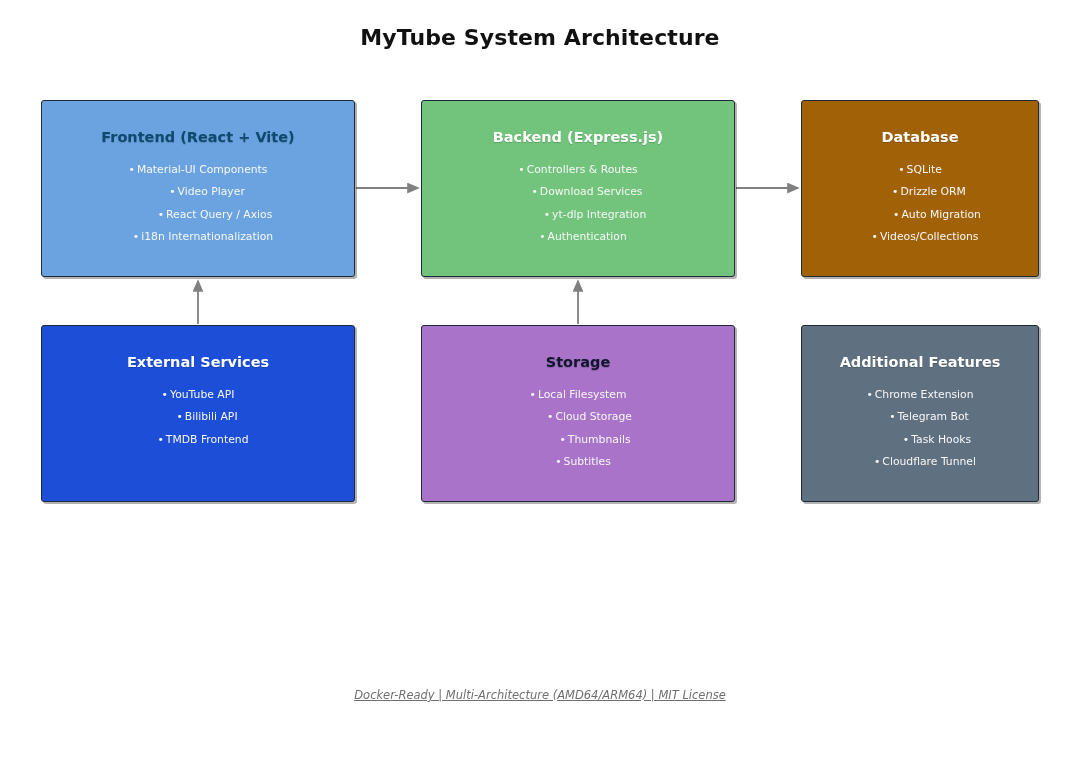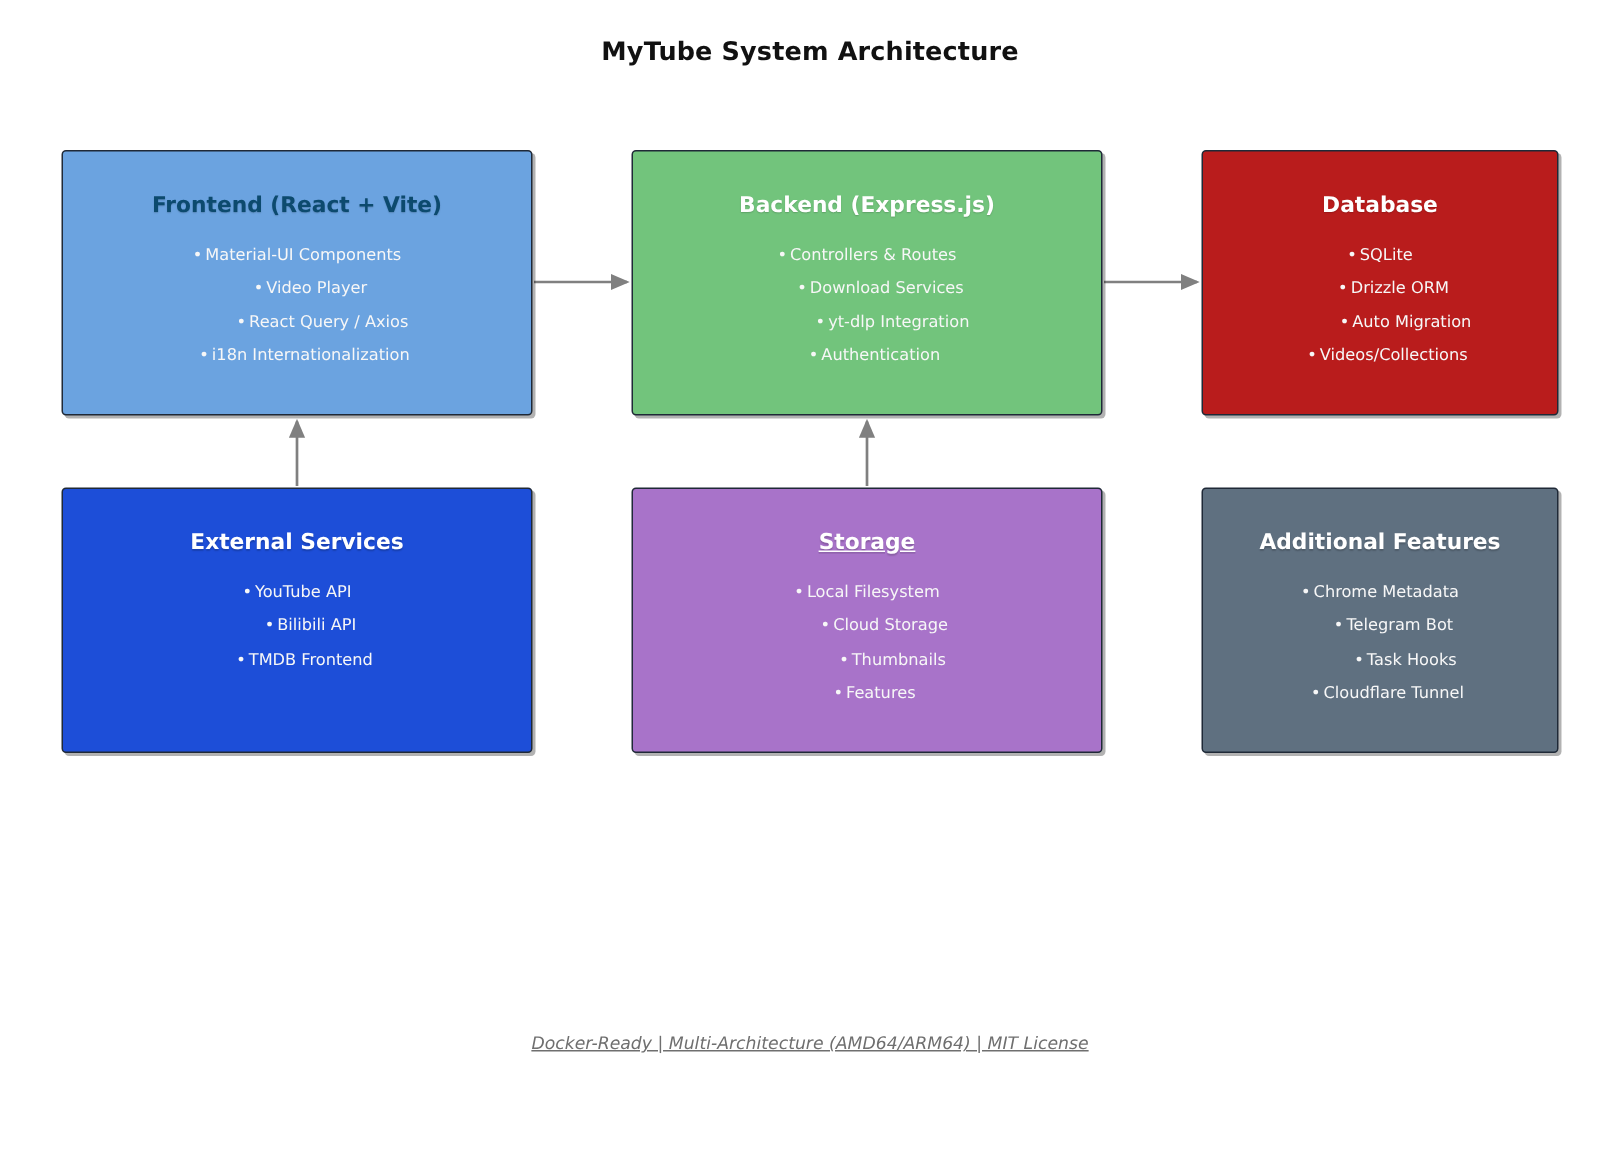--- a/index.html
+++ b/index.html
@@ -24,21 +24,21 @@
     height: 769px;
   }
 
   
   .diagram-title {
     position: absolute;
     left: 0;
     top: 25px;
     width: 1080px;
     text-align: center;
-    font-size: 17px;
+    font-size: 22px;
     font-weight: bold;
     color: #111111;
     letter-spacing: 0.1px;
   }
 
   
   .diagram-footer {
     position: absolute;
     left: 0;
     top: 688px;
@@ -149,53 +149,53 @@
   <div class="node-box col-mid row-top" id="node-backend" style="background: rgb(114, 196, 124); border-color: rgb(31, 41, 55);">
     <div class="node-title" style="color: rgb(255, 255, 255);">Backend (Express.js)</div>
     <ul class="node-items">
       <li class="node-item ind-0" style="color: rgb(247, 247, 247);"><span class="bullet">•</span><span>Controllers &amp; Routes</span></li>
       <li class="node-item ind-1" style="color: rgb(247, 247, 247);"><span class="bullet">•</span><span>Download Services</span></li>
       <li class="node-item ind-2" style="color: rgb(247, 247, 247);"><span class="bullet">•</span><span>yt-dlp Integration</span></li>
       <li class="node-item ind-3" style="color: rgb(247, 247, 247);"><span class="bullet">•</span><span>Authentication</span></li>
     </ul>
   </div>
 
-  <div class="node-box col-right row-top" id="node-database" style="background: #b91c1c; border-color: rgb(31, 41, 55);">
+  <div class="node-box col-right row-top" id="node-database" style="background: #a16207; border-color: rgb(31, 41, 55);">
     <div class="node-title" style="color: rgb(255, 255, 255);">Database</div>
     <ul class="node-items">
       <li class="node-item ind-0" style="color: rgb(247, 247, 247);"><span class="bullet">•</span><span>SQLite</span></li>
       <li class="node-item ind-1" style="color: rgb(247, 247, 247);"><span class="bullet">•</span><span>Drizzle ORM</span></li>
       <li class="node-item ind-2" style="color: rgb(247, 247, 247);"><span class="bullet">•</span><span>Auto Migration</span></li>
       <li class="node-item ind-3" style="color: rgb(247, 247, 247);"><span class="bullet">•</span><span>Videos/Collections</span></li>
     </ul>
   </div>
 
   <div class="node-box col-left row-bottom" id="node-external" style="background: #1d4ed8; border-color: rgb(31, 41, 55);">
     <div class="node-title" style="color: rgb(255, 255, 255);">External Services</div>
     <ul class="node-items">
       <li class="node-item ind-0" style="color: rgb(247, 247, 247);"><span class="bullet">•</span><span>YouTube API</span></li>
       <li class="node-item ind-1" style="color: rgb(247, 247, 247);"><span class="bullet">•</span><span>Bilibili API</span></li>
       <li class="node-item ind-3" style="color: rgb(247, 247, 247);"><span class="bullet">•</span><span>TMDB Frontend</span></li>
     </ul>
   </div>
 
   <div class="node-box col-mid row-bottom" id="node-storage" style="background: rgb(168, 115, 201); border-color: rgb(31, 41, 55);">
-    <div class="node-title" style="color: #ffffff; text-decoration: underline;">Storage</div>
+    <div class="node-title" style="color: #0f172a;">Storage</div>
     <ul class="node-items">
       <li class="node-item ind-0" style="color: rgb(247, 247, 247);"><span class="bullet">•</span><span>Local Filesystem</span></li>
       <li class="node-item ind-1" style="color: rgb(247, 247, 247); padding-left: 23px;"><span class="bullet">•</span><span>Cloud Storage</span></li>
       <li class="node-item ind-2" style="color: rgb(247, 247, 247);"><span class="bullet">•</span><span>Thumbnails</span></li>
-      <li class="node-item ind-3" style="color: rgb(247, 247, 247);"><span class="bullet">•</span><span>Features</span></li>
+      <li class="node-item ind-3" style="color: rgb(247, 247, 247);"><span class="bullet">•</span><span>Subtitles</span></li>
     </ul>
   </div>
 
   <div class="node-box col-right row-bottom" id="node-features" style="background: rgb(95, 112, 128); border-color: rgb(31, 41, 55);">
     <div class="node-title" style="color: rgb(255, 255, 255);">Additional Features</div>
     <ul class="node-items">
-      <li class="node-item ind-0" style="color: rgb(247, 247, 247);"><span class="bullet">•</span><span>Chrome Metadata</span></li>
+      <li class="node-item ind-0" style="color: rgb(247, 247, 247);"><span class="bullet">•</span><span>Chrome Extension</span></li>
       <li class="node-item ind-1" style="color: rgb(247, 247, 247);"><span class="bullet">•</span><span>Telegram Bot</span></li>
       <li class="node-item ind-2" style="color: rgb(247, 247, 247);"><span class="bullet">•</span><span>Task Hooks</span></li>
       <li class="node-item ind-3" style="color: rgb(247, 247, 247);"><span class="bullet">•</span><span>Cloudflare Tunnel</span></li>
     </ul>
   </div>
 
   <div class="diagram-footer" style="color: rgb(111, 111, 111); text-decoration: underline;">Docker-Ready | Multi-Architecture (AMD64/ARM64) | MIT License</div>
 
 </div>
 

